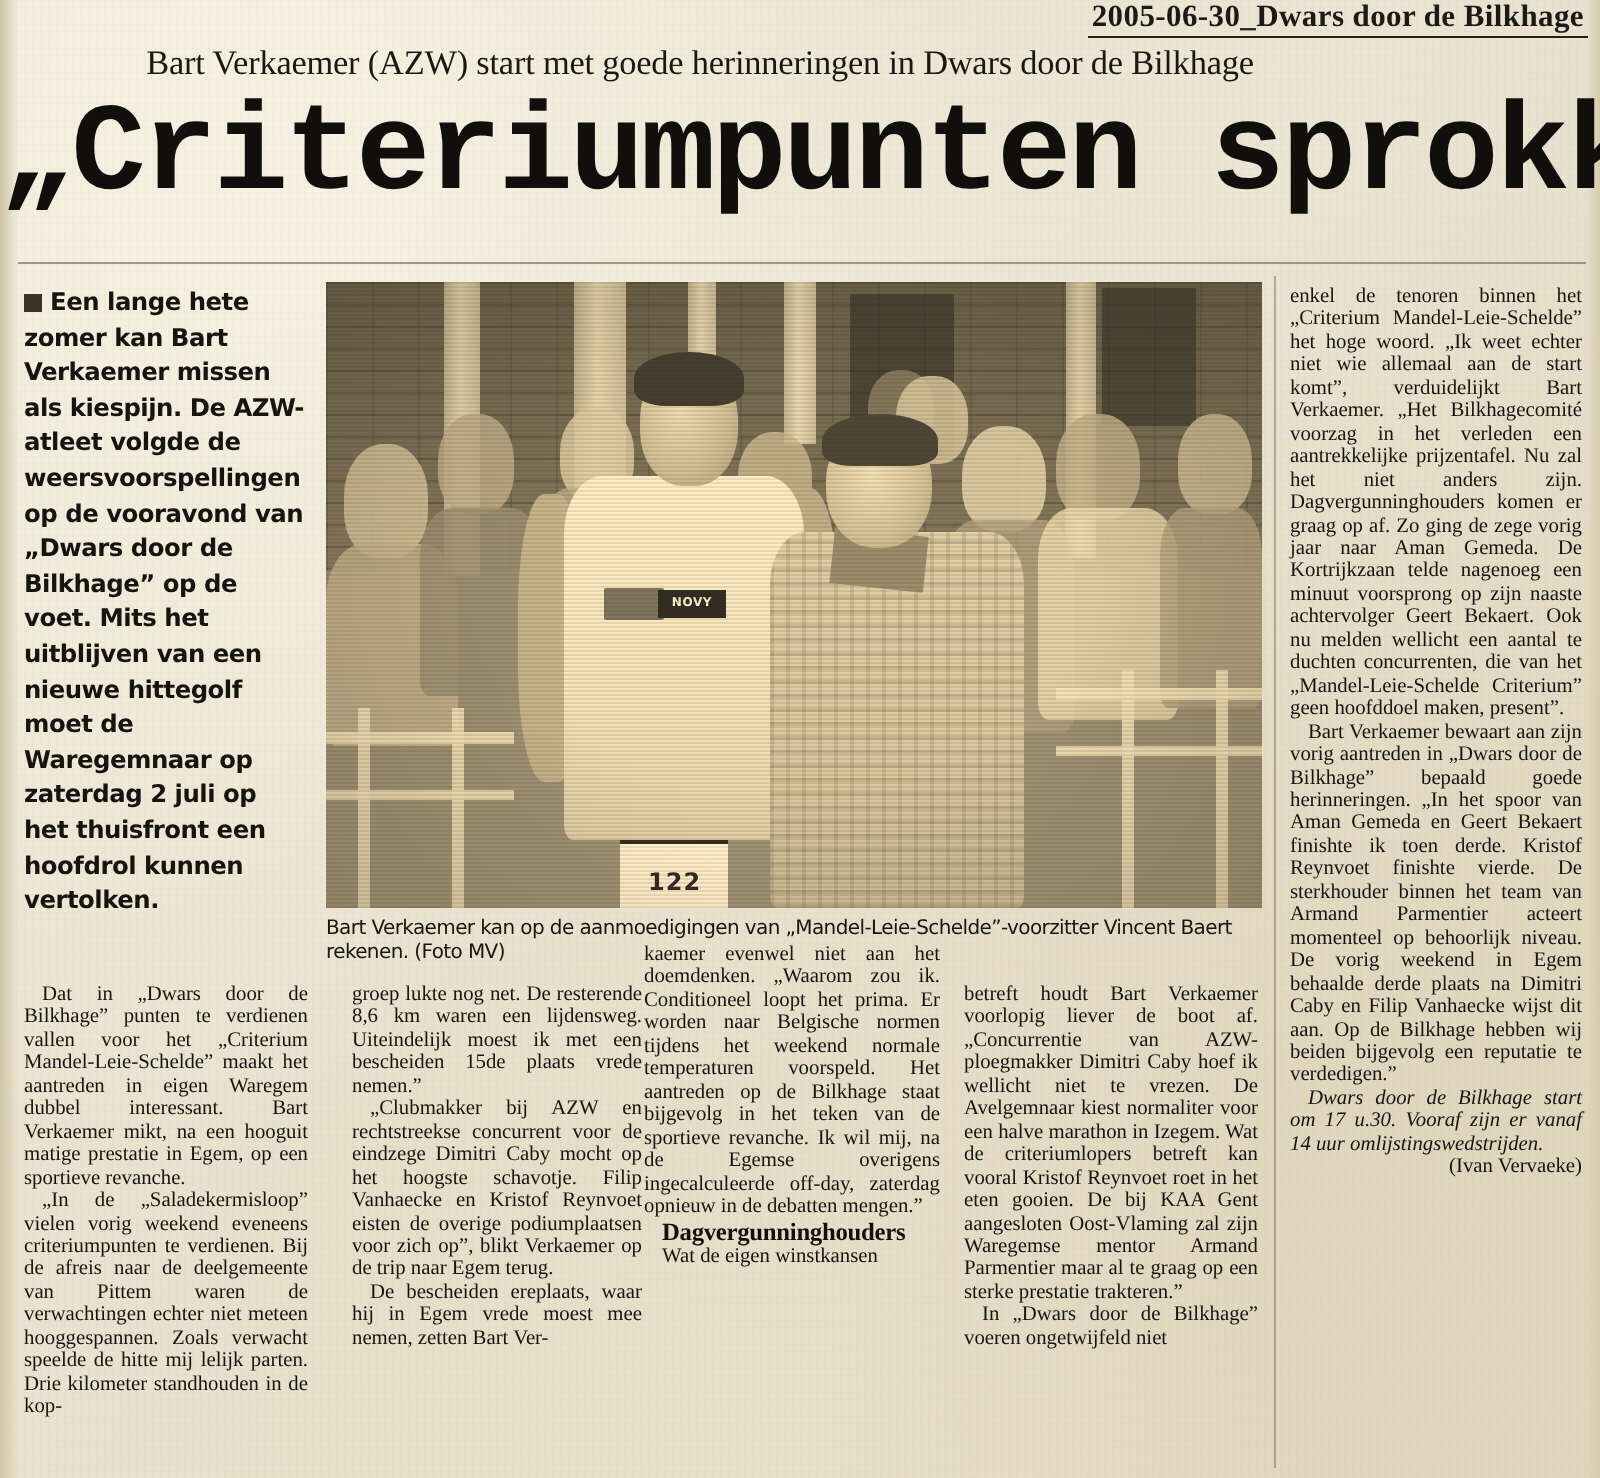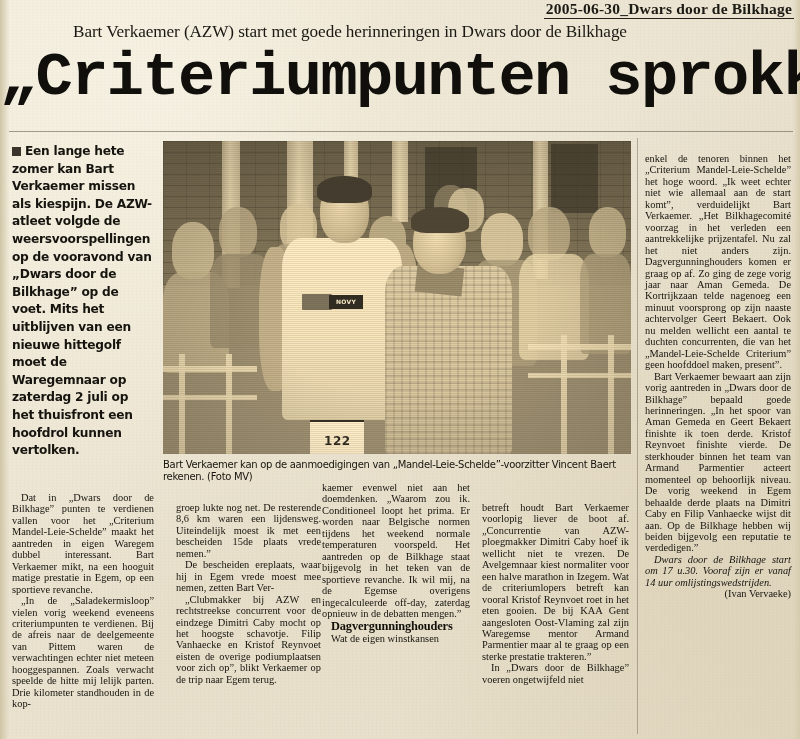--- a/index.html
+++ b/index.html
@@ -109,21 +109,21 @@
     line-height: 11.45px;
     color: #16140f;
     text-align: justify;
     -webkit-hyphens: none;
     hyphens: none;
   }
   .col p {
     margin: 0;
     text-indent: 9px;
   }
-  .col p.noindent { text-indent: 0; margin-top: 10px; }
+  .col p.noindent { text-indent: 0; }
 
   
   .lead {
     position: absolute;
     left: 12px;
     top: 143px;
     width: 141px;
     font-family: "DejaVu Sans", sans-serif;
     font-weight: bold;
     font-size: 12.2px;
@@ -505,22 +505,22 @@
 
   <div class="caption">Bart Verkaemer kan op de aanmoedigingen van „Mandel-Leie-Schelde”-voorzitter Vincent Baert rekenen. (Foto MV)</div>
 
   <div class="col col1-body">
     <p>Dat in „Dwars door de Bilkhage” punten te verdienen vallen voor het „Criterium Mandel-Leie-Schelde” maakt het aantreden in eigen Waregem dubbel interessant. Bart Verkaemer mikt, na een hooguit matige prestatie in Egem, op een sportieve revanche.</p>
     <p>„In de „Saladekermisloop” vielen vorig weekend eveneens criteriumpunten te verdienen. Bij de afreis naar de deelgemeente van Pittem waren de verwachtingen echter niet meteen hooggespannen. Zoals verwacht speelde de hitte mij lelijk parten. Drie kilometer standhouden in de kop-</p>
   </div>
 
   <div class="col col2">
     <p class="noindent">groep lukte nog net. De resterende 8,6 km waren een lijdensweg. Uiteindelijk moest ik met een bescheiden 15de plaats vrede nemen.”</p>
+    <p>„Clubmakker bij AZW en rechtstreekse concurrent voor de eindzege Dimitri Caby mocht op het hoogste schavotje. Filip Vanhaecke en Kristof Reynvoet eisten de overige podiumplaatsen voor zich op”, blikt Verkaemer op de trip naar Egem terug.</p>
     <p>De bescheiden ereplaats, waar hij in Egem vrede moest mee nemen, zetten Bart Ver-</p>
-    <p>„Clubmakker bij AZW en rechtstreekse concurrent voor de eindzege Dimitri Caby mocht op het hoogste schavotje. Filip Vanhaecke en Kristof Reynvoet eisten de overige podiumplaatsen voor zich op”, blikt Verkaemer op de trip naar Egem terug.</p>
   </div>
 
   <div class="col col3">
     <p class="noindent">kaemer evenwel niet aan het doemdenken. „Waarom zou ik. Conditioneel loopt het prima. Er worden naar Belgische normen tijdens het weekend normale temperaturen voorspeld. Het aantreden op de Bilkhage staat bijgevolg in het teken van de sportieve revanche. Ik wil mij, na de Egemse overigens ingecalculeerde off-day, zaterdag opnieuw in de debatten mengen.”</p>
     <p class="subhead">Dagvergunninghouders</p>
     <p>Wat de eigen winstkansen</p>
   </div>
 
   <div class="col col4">
     <p class="noindent">betreft houdt Bart Verkaemer voorlopig liever de boot af. „Concurrentie van AZW-ploegmakker Dimitri Caby hoef ik wellicht niet te vrezen. De Avelgemnaar kiest normaliter voor een halve marathon in Izegem. Wat de criteriumlopers betreft kan vooral Kristof Reynvoet roet in het eten gooien. De bij KAA Gent aangesloten Oost-Vlaming zal zijn Waregemse mentor Armand Parmentier maar al te graag op een sterke prestatie trakteren.”</p>

